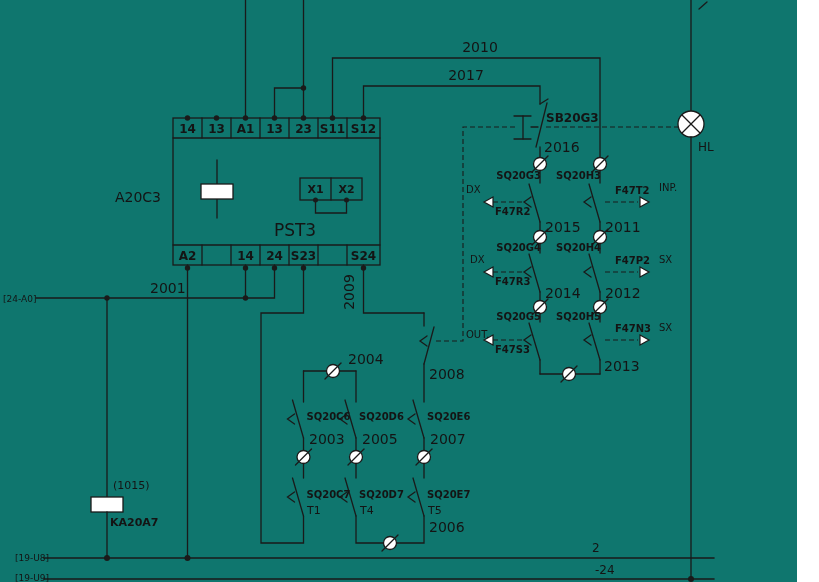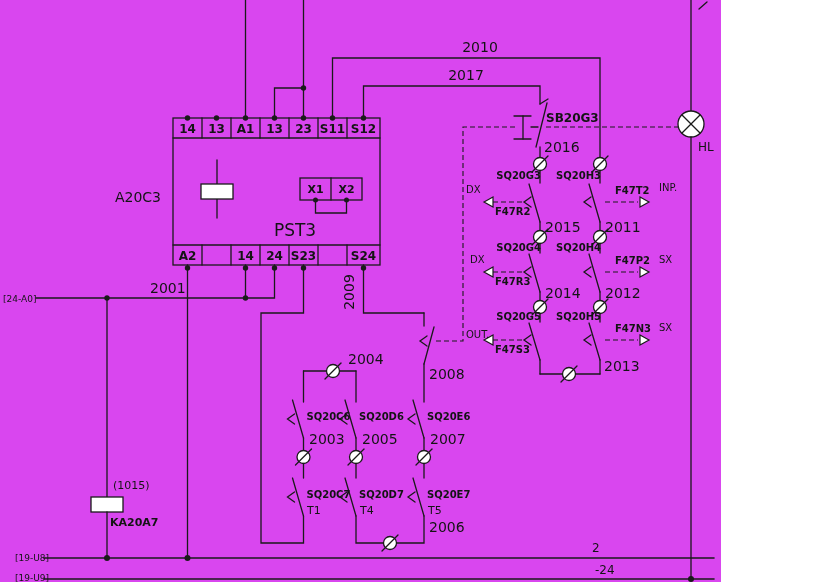--- a/index.html
+++ b/index.html
@@ -1,16 +1,16 @@
 <!DOCTYPE html>
 <html><head>
 <meta charset="utf-8">
 <style>
   html,body{margin:0;padding:0;background:#fff;}
-  .stage{position:relative;width:721px;height:582px;background:#d946ef;overflow:hidden;}
+  .stage{position:relative;width:797px;height:582px;background:#0f766e;overflow:hidden;}
   svg{display:block;}
   .w{stroke:#1a1a1a;stroke-width:1.3;fill:none;stroke-linecap:round;}
   .bus{stroke-width:1.6;}
   .dash{stroke:#1a1a1a;stroke-width:1.1;fill:none;stroke-dasharray:5 3;}
   .dot{fill:#1a1a1a;stroke:none;}
   .sym{fill:#fff;stroke:#1a1a1a;stroke-width:1.3;}
   .arrow{fill:#fff;stroke:#1a1a1a;stroke-width:1.2;}
   text{font-family:"DejaVu Sans",sans-serif;fill:#141414;}
   .term{font-size:12px;font-weight:600;}
   .t9{font-size:9px;}

